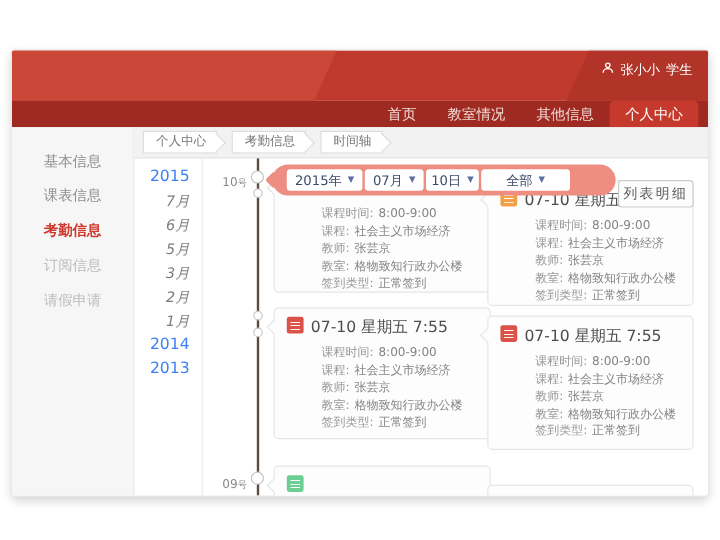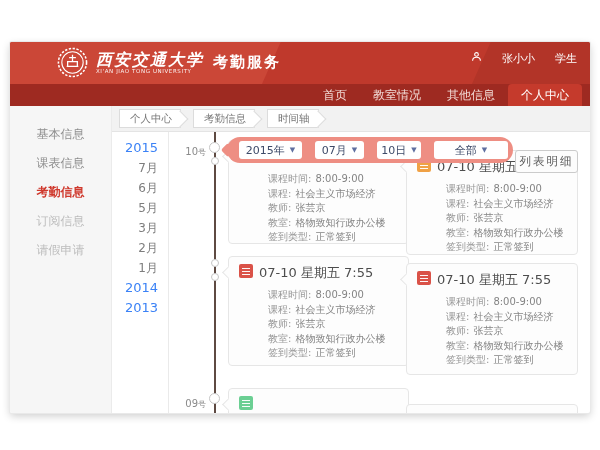--- a/index.html
+++ b/index.html
@@ -14,21 +14,21 @@
   .hdr { position:absolute; left:0; top:0; width:100%; height:42px; background:#bf392c; overflow:hidden; }
   .hdr-band { position:absolute; left:-40px; top:-6px; width:300px; height:60px; background:#cb4737; transform:skewX(-24deg); }
   .hdr-band2 { position:absolute; right:-50px; top:-6px; width:160px; height:60px; background:#b23428; transform:skewX(-24deg); }
   .logo-wrap { position:absolute; left:46px; top:4px; display:flex; align-items:center; color:#fff; z-index:2; }
   .emblem { width:33px; height:33px; }
   .uni-names { margin-left:7px; }
   .uni-cn { font-family:"DejaVu Serif","Liberation Serif",serif; font-style:italic; font-weight:bold;
             font-size:16px; letter-spacing:2px; line-height:17px; }
   .uni-en { font-size:5.5px; letter-spacing:0.6px; opacity:.92; }
   .app-title { font-size:15px; font-weight:bold; letter-spacing:2px; margin-left:9px; }
-  .user { position:absolute; right:13px; top:9px; display:flex; align-items:flex-start; gap:20px;
+  .user { position:absolute; right:13px; top:9px; display:flex; align-items:flex-start; gap:5px;
           color:#fff; font-size:11px; z-index:2; }
   .user-icon { width:11px; height:11px; }
 
   
   .navbar { position:absolute; left:0; top:42px; width:100%; height:22px; background:#9e2a21;
             display:flex; justify-content:flex-end; align-items:flex-end; padding-right:8px; }
   .nav-item { height:22px; line-height:22px; padding:0 13px; font-size:12px; color:#f2dbd6; cursor:pointer; }
   .nav-item[data-state="active"] { background:#c53a2c; color:#fff; border-radius:4px 4px 0 0; }
 
   
@@ -43,38 +43,38 @@
               border-bottom:1px solid #e4e4e4; display:flex; align-items:center; padding-left:7px; }
   .crumb { position:relative; height:19px; line-height:17px; background:#fff; border:1px solid #dcdcdc;
            font-size:10.5px; color:#777; padding:0 8px 0 10px; margin-right:12px; cursor:pointer; }
   .crumb::after { content:""; position:absolute; right:-6px; top:3.2px; width:11px; height:11px; background:#fff;
                   border-top:1px solid #dcdcdc; border-right:1px solid #dcdcdc; transform:rotate(45deg); }
 
   
   .rail { position:absolute; left:104px; top:96px; width:44px; z-index:3; }
   .rail-item { height:20px; line-height:20px; text-align:right; cursor:pointer; }
   .rail-item[data-kind="year"] { font-size:13px; color:#3b82f6; }
-  .rail-item[data-kind="month"] { font-size:12px; color:#7d7d7d; }
+  .rail-item[data-kind="month"] { font-size:12px; color:#7d7d7d;font-style:italic; }
   .rail-divider { position:absolute; left:158px; top:90px; bottom:0; width:1px; background:#eaeaea; }
   .tline { position:absolute; left:204px; top:90px; bottom:0; width:2px; background:#5e4a42; z-index:1; }
 
   .marker { position:absolute; background:#fff; border:1px solid #c6c6c6; border-radius:50%; z-index:4; }
   .m-big { width:11px; height:11px; left:199px; }
   .m-sm  { width:8px;  height:8px;  left:201px; }
   .m1 { top:100px; } .m2 { top:115px; } .m3 { top:217px; } .m4 { top:231px; } .m5 { top:351px; }
 
   .daylabel { position:absolute; width:38px; text-align:right; color:#8a8a8a; z-index:4; }
   .daylabel[data-slot="d1"] { left:158px; top:98px; }
   .daylabel[data-slot="d2"] { left:158px; top:350px; }
   .day-num { font-size:10px; }
   .day-suffix { font-size:8px; }
 
   
   .filter-wrap { position:absolute; left:217px; top:95px; width:286px; height:26px; background:#ee8e83;
-                 border-radius:13px; z-index:6; display:flex; align-items:center; gap:13px; padding-left:12px; }
+                 border-radius:13px; z-index:6; display:flex; align-items:center; gap:2px; padding-left:12px; }
   .filter-wrap::before { content:""; position:absolute; left:-4px; top:8px; width:10px; height:10px;
                  background:#ee8e83; transform:rotate(45deg); border-radius:2px; }
   .dd { height:18px; background:#fff; border-radius:3px; display:flex; align-items:center; justify-content:center;
         gap:5px; font-size:11px; color:#3d4a68; cursor:pointer; }
   .dd-year { width:63px; } .dd-month { width:49px; } .dd-day { width:44px; } .dd-type { width:74px; }
   .dd-caret { font-size:7px; color:#5f6fa0; }
   .btn-list { position:absolute; left:505px; top:108px; width:63px; height:23px; background:#fcfcfc;
               border:1px solid #cbcbcb; border-radius:3px; z-index:6; display:flex; align-items:center;
               justify-content:center; font-size:11.5px; color:#5a5a5a; letter-spacing:2px; cursor:pointer; }
 
@@ -105,32 +105,20 @@
 </style>
 </head>
 <body>
 
 <div class="stage">
   <div class="window">
 
     <div class="hdr">
       <div class="hdr-band"></div>
       <div class="hdr-band2"></div>
-      <div class="logo-wrap">
-        <svg class="emblem" viewBox="0 0 34 34">
-          <circle cx="17" cy="17" r="14.5" fill="none" stroke="#fff" stroke-width="1.6" stroke-dasharray="2.4 1.6"></circle>
-          <circle cx="17" cy="17" r="11" fill="none" stroke="#fff" stroke-width="1.1"></circle>
-          <path d="M11 21 h12 M12 21 v-5 h10 v5 M17 16 v-4 M13.5 12 h7 M17 9 v3" fill="none" stroke="#fff" stroke-width="1.3"></path>
-        </svg>
-        <div class="uni-names">
-          <div class="uni-cn">西安交通大学</div>
-          <div class="uni-en">XI'AN JIAO TONG UNIVERSITY</div>
-        </div>
-        <div class="app-title">考勤服务</div>
-      </div>
       <div class="user">
         <svg class="user-icon" viewBox="0 0 24 24">
           <circle cx="12" cy="7.5" r="4" fill="none" stroke="#fff" stroke-width="2.4"></circle>
           <path d="M3.5 21 c0-5 4-7.5 8.5-7.5 s8.5 2.5 8.5 7.5" fill="none" stroke="#fff" stroke-width="2.4"></path>
         </svg>
         <span>张小小</span>
         <span>学生</span>
       </div>
     </div>
 

